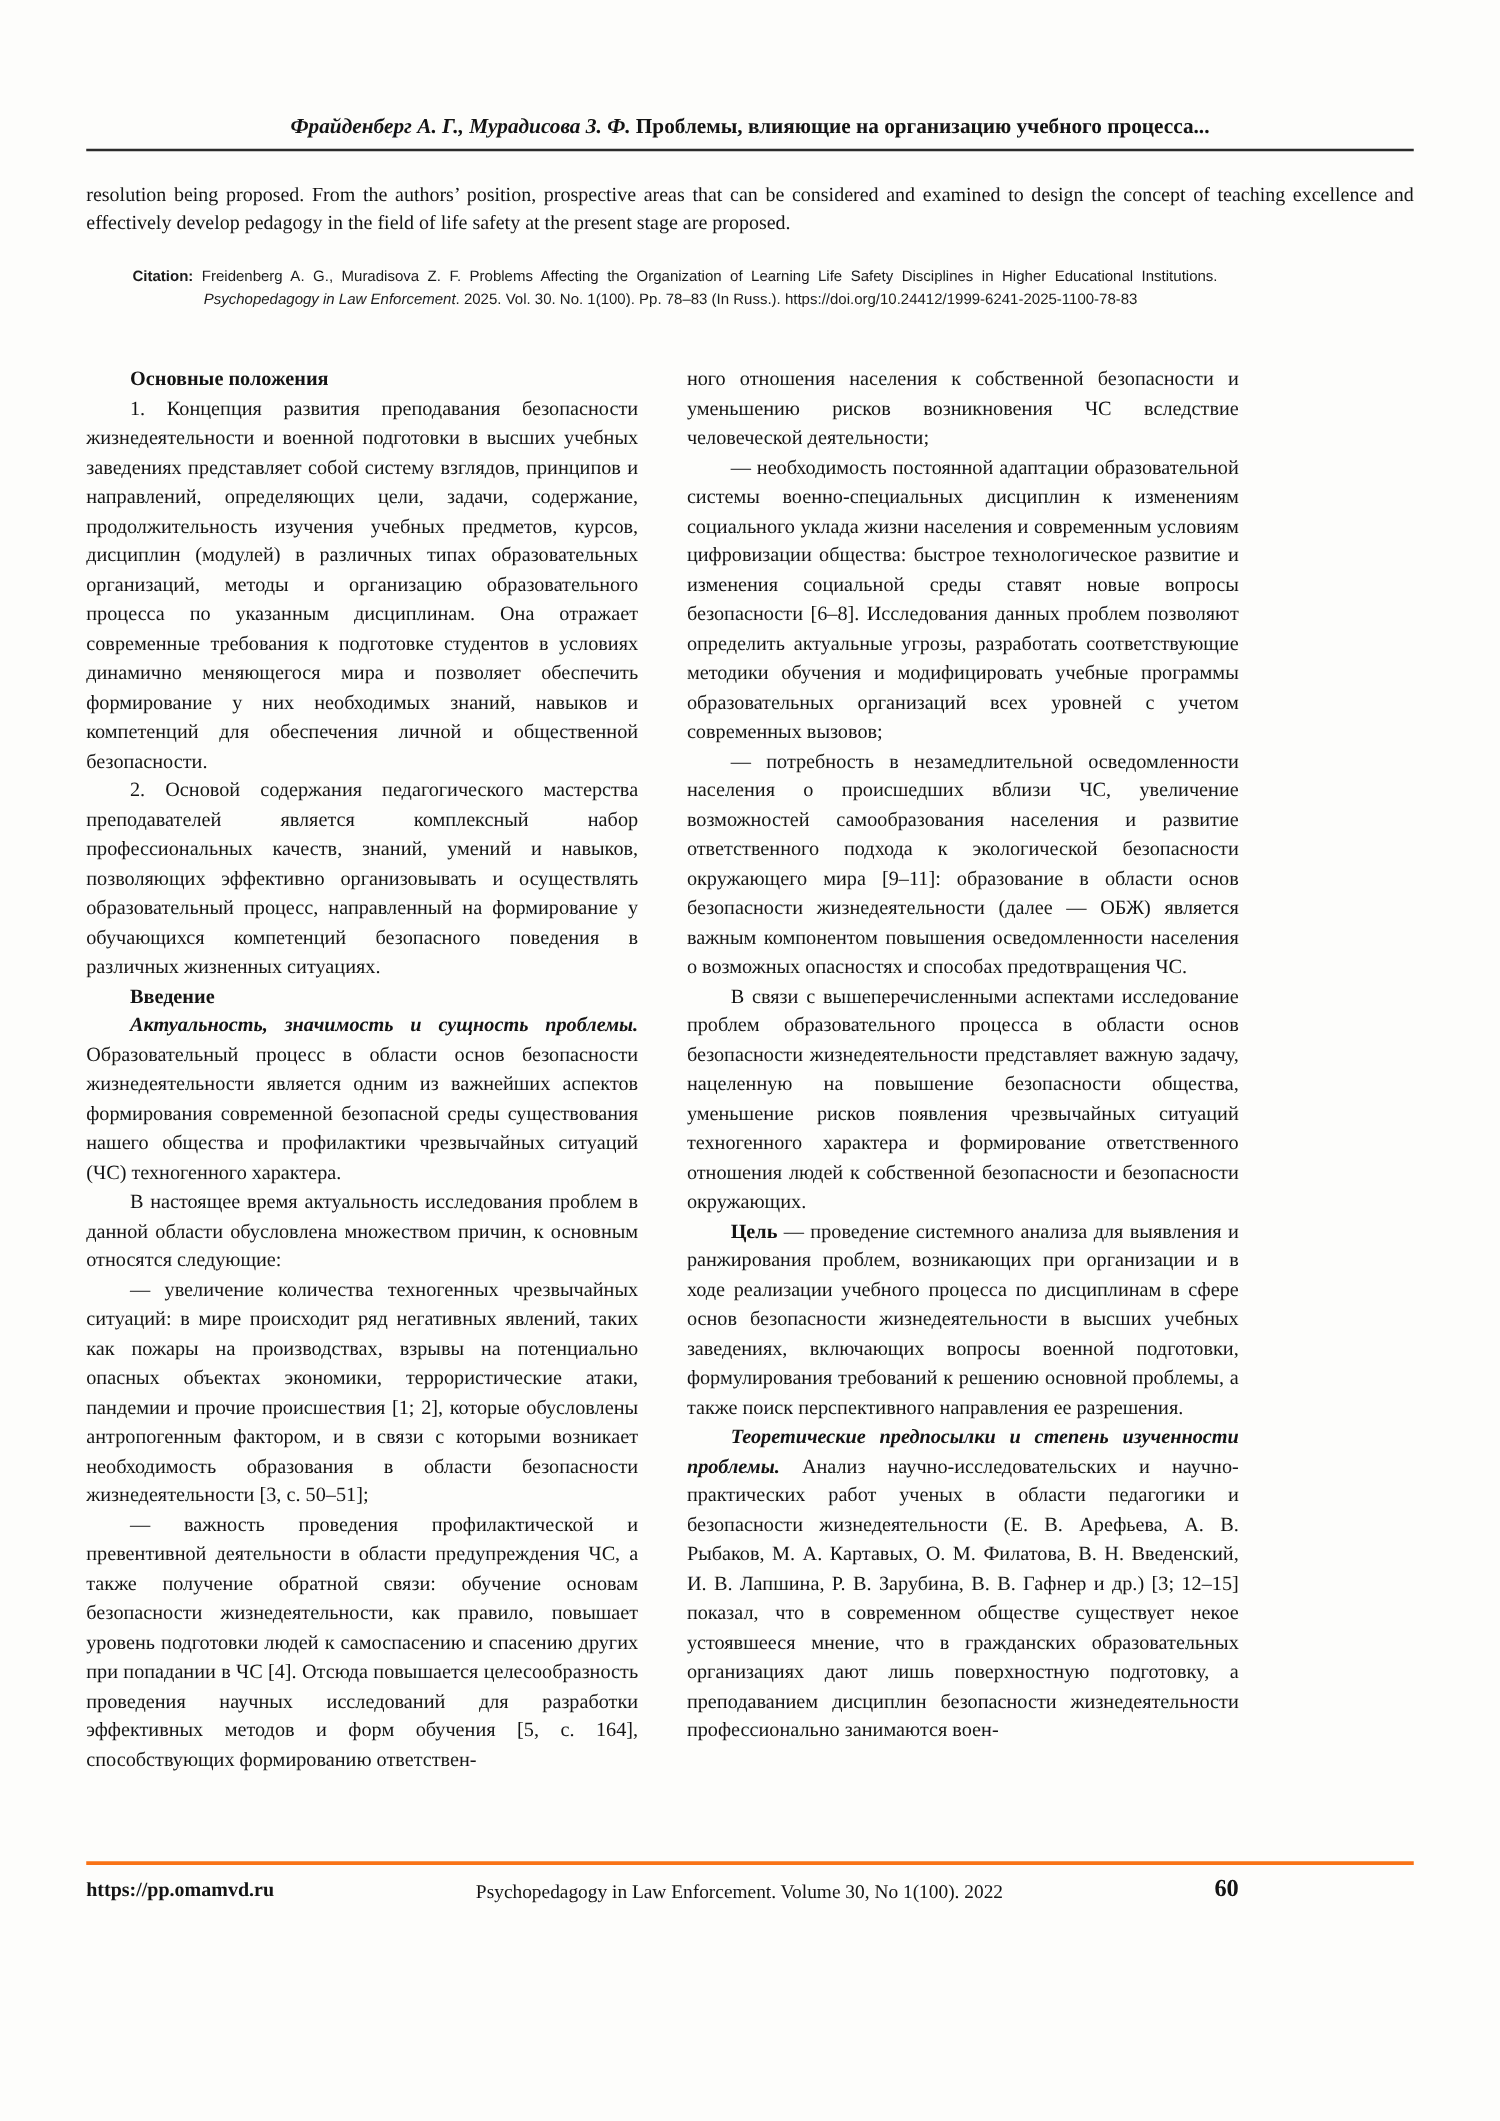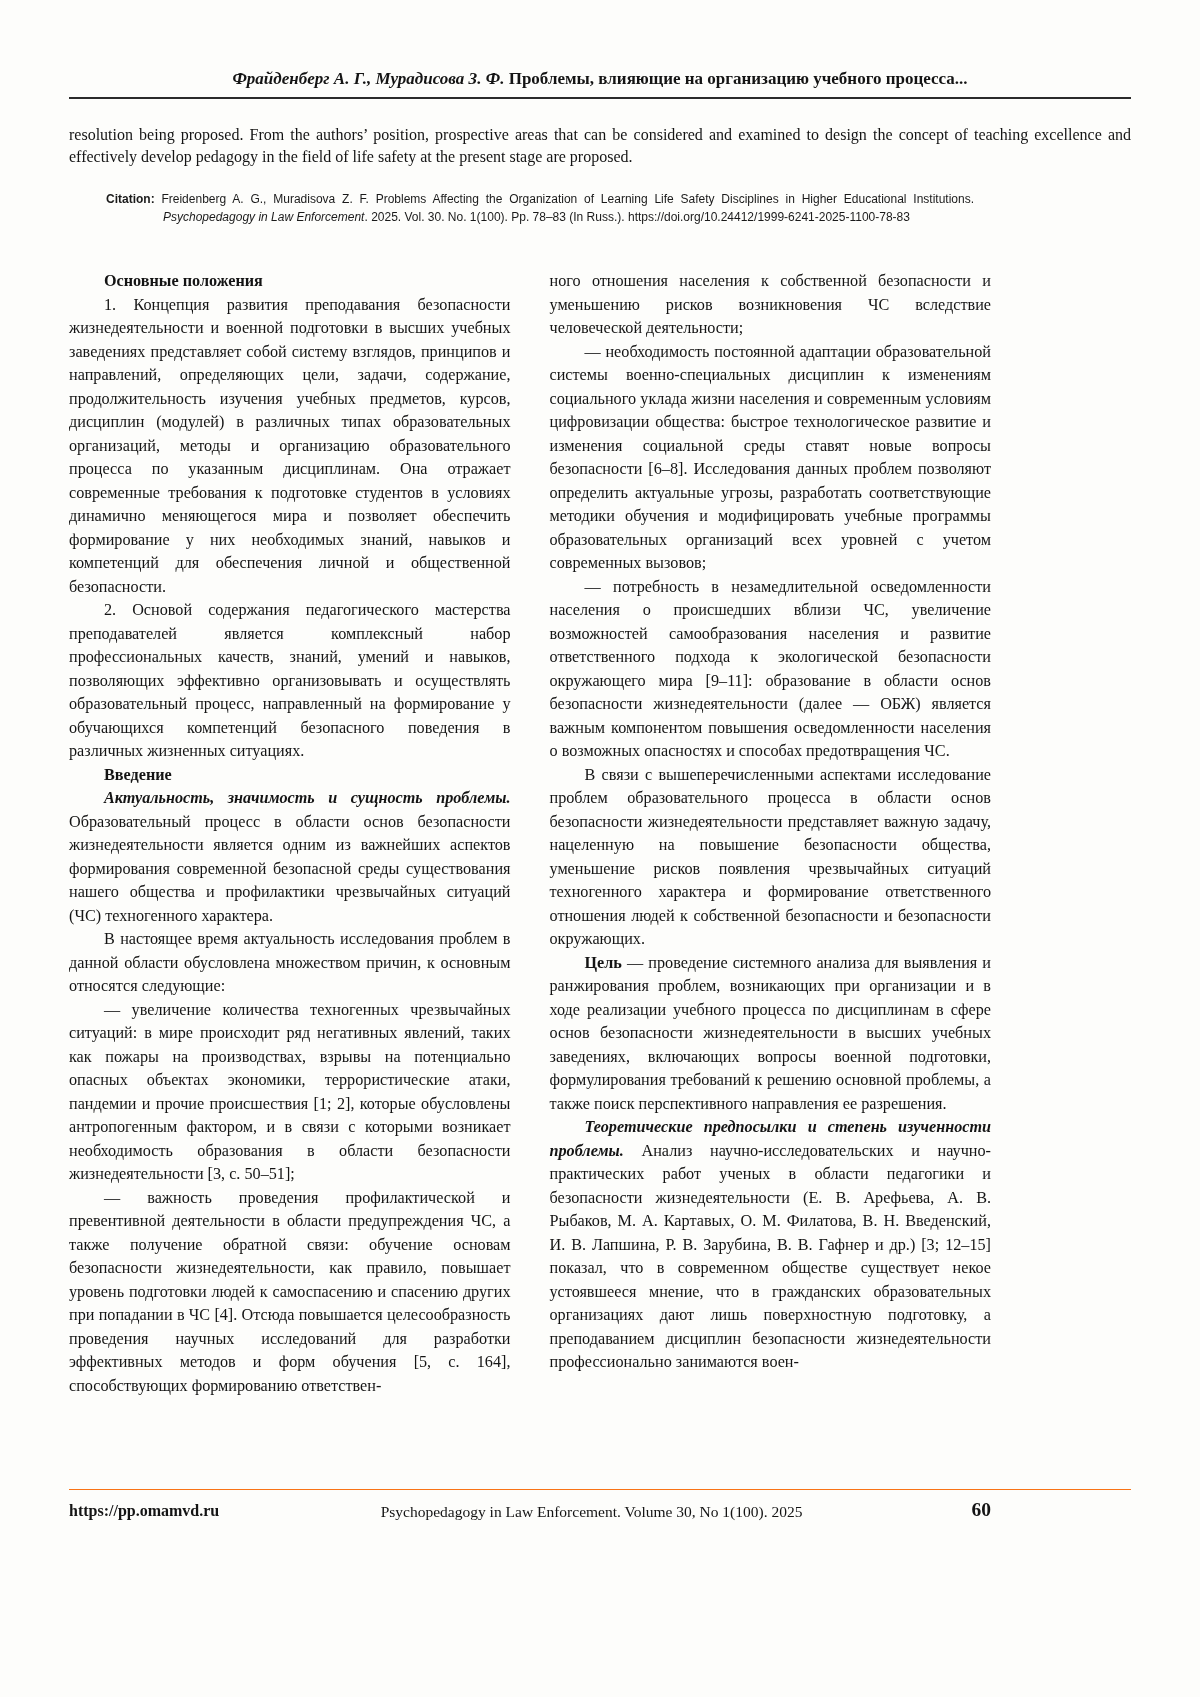--- a/index.html
+++ b/index.html
@@ -6,21 +6,21 @@
   html, body { margin: 0; padding: 0; background: #e9e9e9; }
   .page {
     width: 1200px; height: 1697px;
     background: #fdfdfb;
     position: relative;
     font-family: "Liberation Serif", "DejaVu Serif", serif;
     color: #141414;
     overflow: hidden;
     margin: 0 auto;
   }
-  .inner { padding: 68px 69px 0 69px; }
+  .inner { padding: 90px 69px 0 69px; }
 
   .running-head {
     text-align: center;
     font-size: 17px;
     font-weight: bold;
     line-height: 22px;
     white-space: nowrap;
   }
   .running-head .authors { font-style: italic; }
 
@@ -78,21 +78,21 @@
   .para.indent { text-indent: 35px; }
   .para.noindent { text-indent: 0; }
   .para.heading { text-indent: 35px; font-weight: bold; }
   .b { font-weight: bold; }
   .i { font-style: italic; }
 
   .footer {
     position: absolute;
     left: 69px; right: 69px;
     top: 1489px;
-    border-top: 1px solid #f97316;
+    border-top: 3px solid #f97316;
     height: 46px;
   }
   .footer .site {
     position: absolute; left: 0; top: 12px;
     font-weight: bold; font-size: 16px;
   }
   .footer .journal {
     position: absolute; left: 50%; transform: translateX(-52%);
     top: 13px; font-size: 15.5px; white-space: nowrap;
   }
@@ -134,16 +134,16 @@
           <p class="para indent"><span>В связи с вышеперечисленными аспектами исследование проблем образовательного процесса в области основ безопасности жизнедеятельности представляет важную задачу, нацеленную на повышение безопасности общества, уменьшение рисков появления чрезвычайных ситуаций техногенного характера и формирование ответственного отношения людей к собственной безопасности и безопасности окружающих.</span></p>
           <p class="para indent"><span class="b">Цель</span><span> — проведение системного анализа для выявления и ранжирования проблем, возникающих при организации и в ходе реализации учебного процесса по дисциплинам в сфере основ безопасности жизнедеятельности в высших учебных заведениях, включающих вопросы военной подготовки, формулирования требований к решению основной проблемы, а также поиск перспективного направления ее разрешения.</span></p>
           <p class="para indent"><span class="b i">Теоретические предпосылки и степень изученности проблемы.</span><span> Анализ научно-исследовательских и научно-практических работ ученых в области педагогики и безопасности жизнедеятельности (Е. В. Арефьева, А. В. Рыбаков, М. А. Картавых, О. М. Филатова, В. Н. Введенский, И. В. Лапшина, Р. В. Зарубина, В. В. Гафнер и др.) [3; 12–15] показал, что в современном обществе существует некое устоявшееся мнение, что в гражданских образовательных организациях дают лишь поверхностную подготовку, а преподаванием дисциплин безопасности жизнедеятельности профессионально занимаются воен-</span></p>
         </div>
     </div>
 
   </div>
 
   <div class="footer">
     <span class="site">https://pp.omamvd.ru</span>
-    <span class="journal">Psychopedagogy in Law Enforcement. Volume 30, No 1(100). 2025</span>
+    <span class="journal">Psychopedagogy in Law Enforcement. Volume 30, No 1(100). 2022</span>
     <span class="pageno">60</span>
   </div>
 </div>
 
 </body></html>

